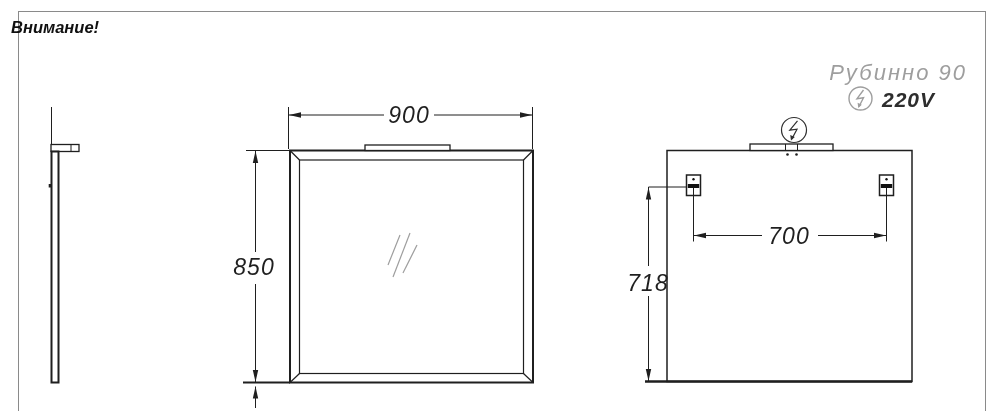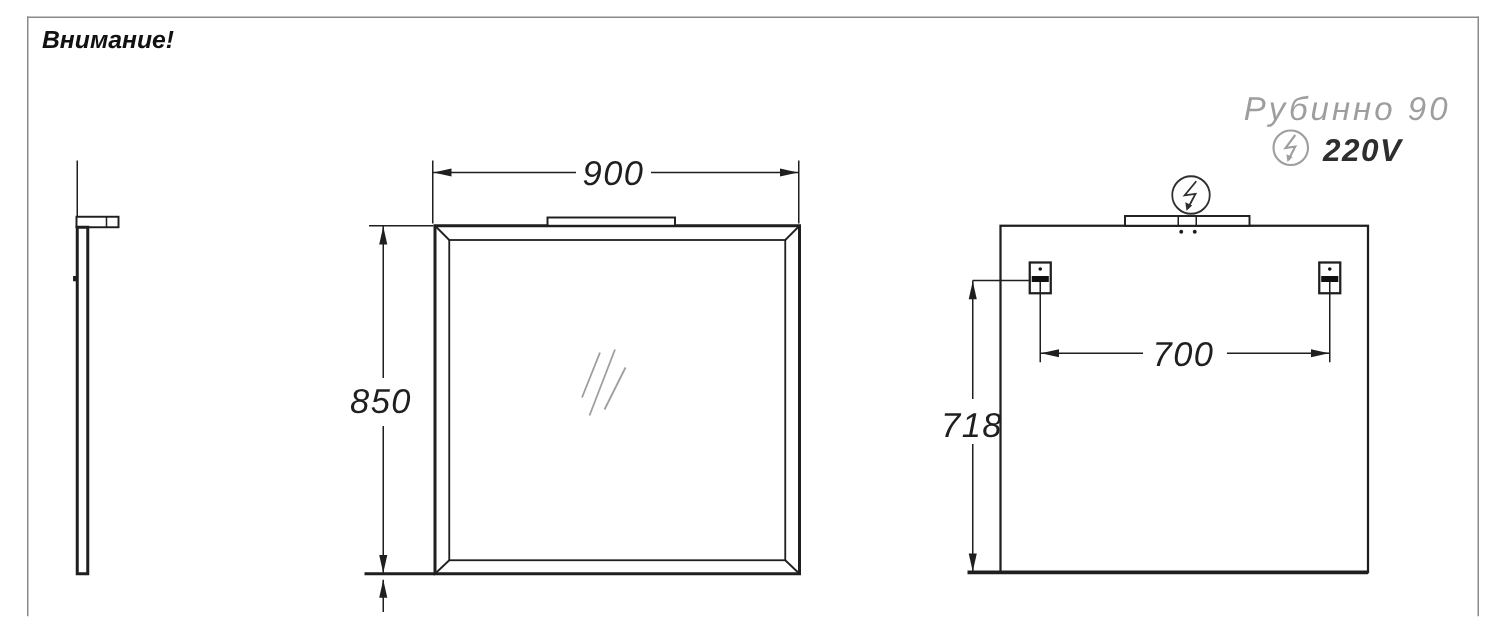--- a/index.html
+++ b/index.html
@@ -12,21 +12,21 @@
   }
   .frame{
     position:absolute;
     left:18px;top:11px;right:14px;bottom:-2px;
     border-left:1px solid #8a8a8a;
     border-top:1px solid #8a8a8a;
     border-right:1px solid #8a8a8a;
   }
   .warning{
     position:absolute;
-    left:28px;top:17px;
+    left:11px;top:17px;
     font-size:16.5px;
     font-weight:bold;
     font-style:italic;
     color:#111;
     line-height:21px;
     white-space:nowrap;
   }
   .product-name{
     position:absolute;
     top:60px;right:33px;

